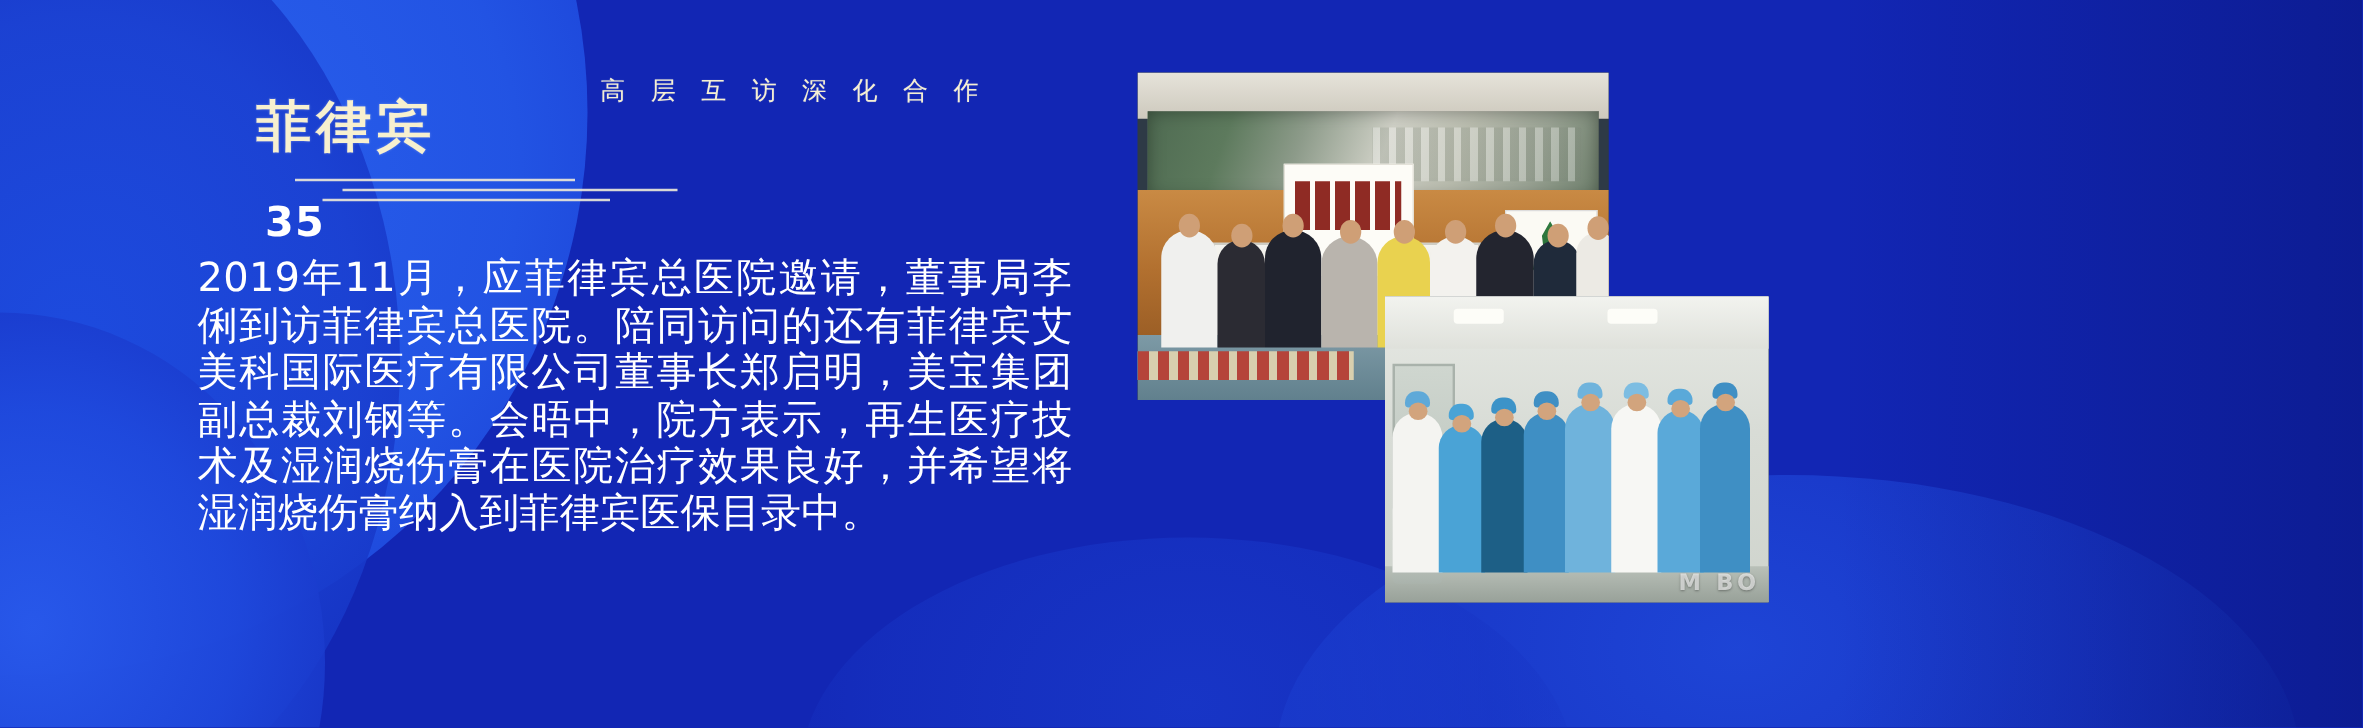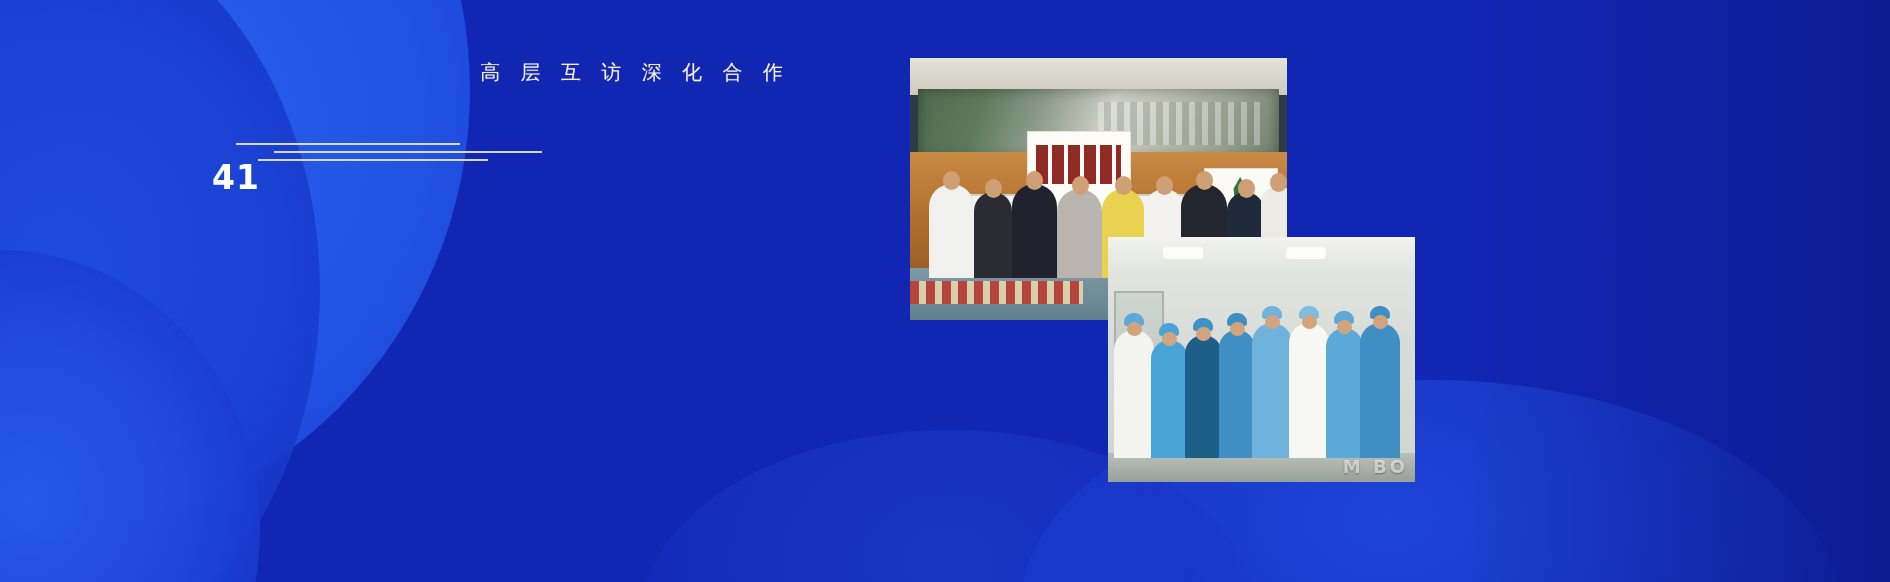--- a/index.html
+++ b/index.html
@@ -174,33 +174,35 @@
 
 <div class="slide">
 
   <div class="blob blob-a"></div>
   <div class="blob blob-b"></div>
   <div class="blob blob-c"></div>
   <div class="blob blob-d"></div>
   <div class="blob blob-e"></div>
   <div class="edge-dark"></div>
 
+  <div class="country-title">菲律宾</div>
 
   <div class="rule-wrap">
     <div class="rule rule-1"></div>
     <div class="rule rule-2"></div>
     <div class="rule rule-3"></div>
   </div>
 
-  <div class="page-num">41</div>
+  <div class="page-num">35</div>
 
   <div class="subtitle">
     <div class="sub-line">高 层 互 访 深 化 合 作</div>
   </div>
 
+  <div class="body-text">2019年11月，应菲律宾总医院邀请，董事局李俐到访菲律宾总医院。陪同访问的还有菲律宾艾美科国际医疗有限公司董事长郑启明，美宝集团副总裁刘钢等。会晤中，院方表示，再生医疗技术及湿润烧伤膏在医院治疗效果良好，并希望将湿润烧伤膏纳入到菲律宾医保目录中。</div>
 
   <div class="photo photo-top">
     <div class="pt-ceiling"></div>
     <div class="pt-mural"></div>
     <div class="pt-wood"></div>
     <div class="pt-wb"></div>
     <div class="pt-banner"></div>
     <div class="pt-pgh">
       <div class="pt-pgh-row"></div>
       <div class="pt-pgh-txt">PGH</div>

